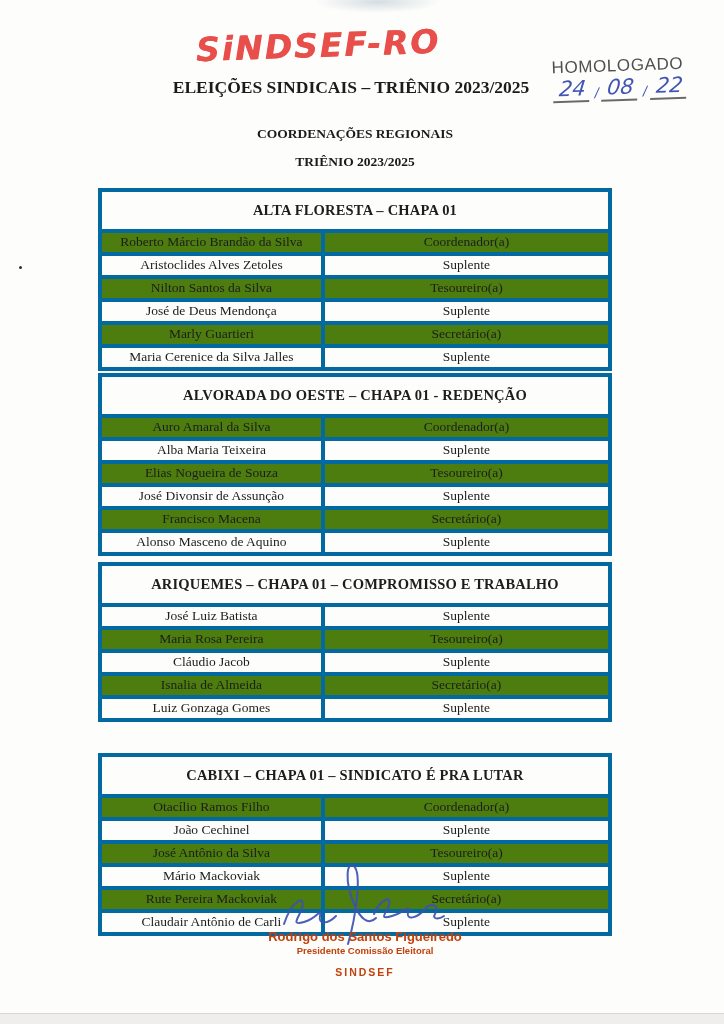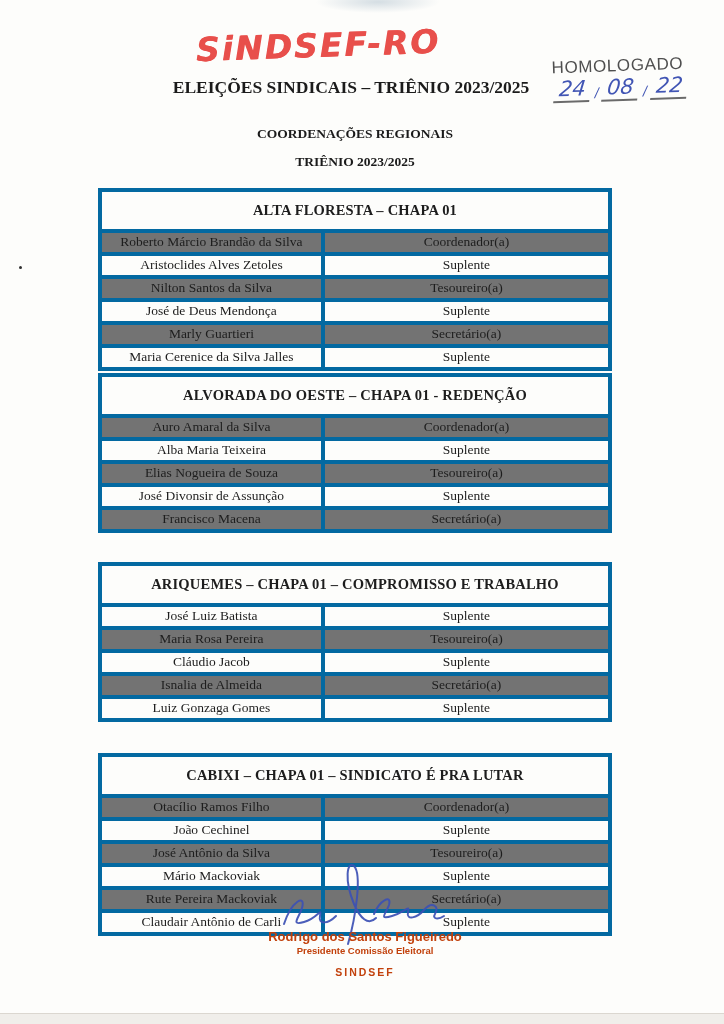--- a/index.html
+++ b/index.html
@@ -54,21 +54,21 @@
     position:absolute; left:98px; width:514px; height:160px;
     border-collapse:collapse; table-layout:fixed; background:#fdfdfb;
   }
   .roster td {
     border:4px solid #0369a1; text-align:center; vertical-align:middle;
     font-size:13.5px; color:#1d1d1d; padding:0 4px; line-height:1.1;
     overflow:hidden; white-space:nowrap;
   }
   .roster tr.head td { font-weight:bold; font-size:14.5px; height:37px; letter-spacing:0.2px; }
   .roster tr.data td { height:19px; }
-  .roster tr.shade td { background:#737373; }
+  .roster tr.shade td { background:#4d7c0f; }
   col.c1 { width:43.7%; }
   col.c2 { width:56.3%; }
   .t1 { top:188px; } .t2 { top:373px; } .t3 { top:562px; } .t4 { top:753px; }
 
   .dot { position:absolute; left:19px; top:266px; width:3px; height:3px;
     background:#2f2f2f; border-radius:50%; }
 
   .sig-svg { position:absolute; left:262px; top:852px; width:200px; height:100px; }
   .sig-svg path { stroke:#3c50b4; stroke-width:2; fill:none; stroke-linecap:round; opacity:0.92; }
 
@@ -170,20 +170,24 @@
           <td>Tesoureiro(a)</td>
         </tr>
     <tr class="data">
           <td>José Divonsir de Assunção</td>
           <td>Suplente</td>
         </tr>
     <tr class="data shade">
           <td>Francisco Macena</td>
           <td>Secretário(a)</td>
         </tr>
+    <tr class="data">
+          <td>Alonso Masceno de Aquino</td>
+          <td>Suplente</td>
+        </tr>
   </tbody>
     </table>
 
   <table class="roster t3">
     <colgroup>
         <col class="c1">
         <col class="c2">
       </colgroup>
     <tbody>
         <tr class="head">

